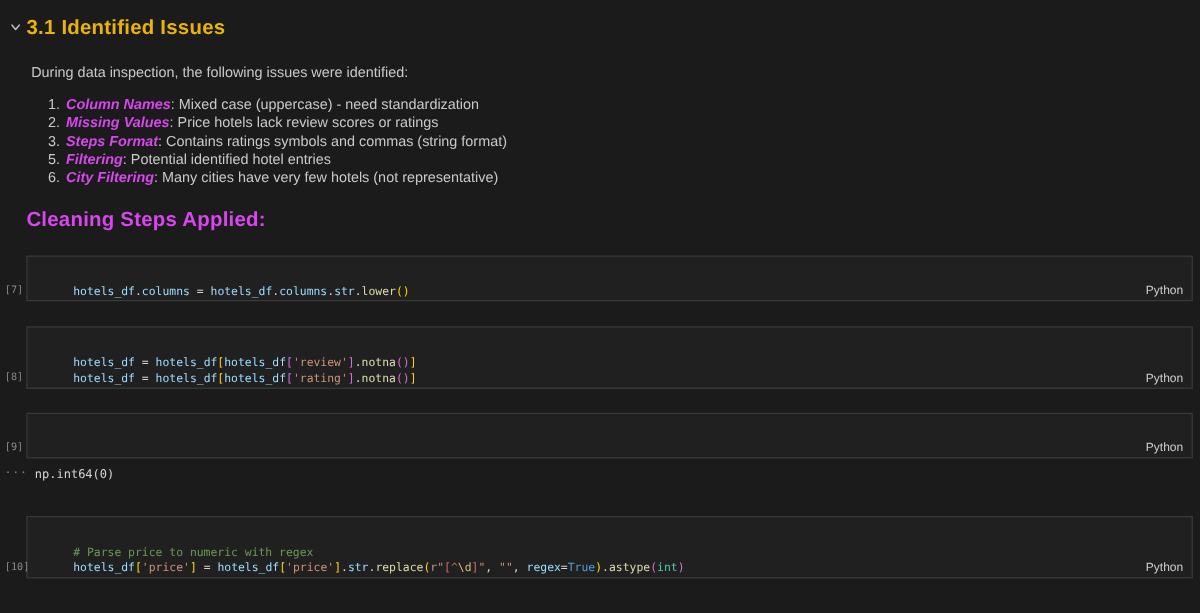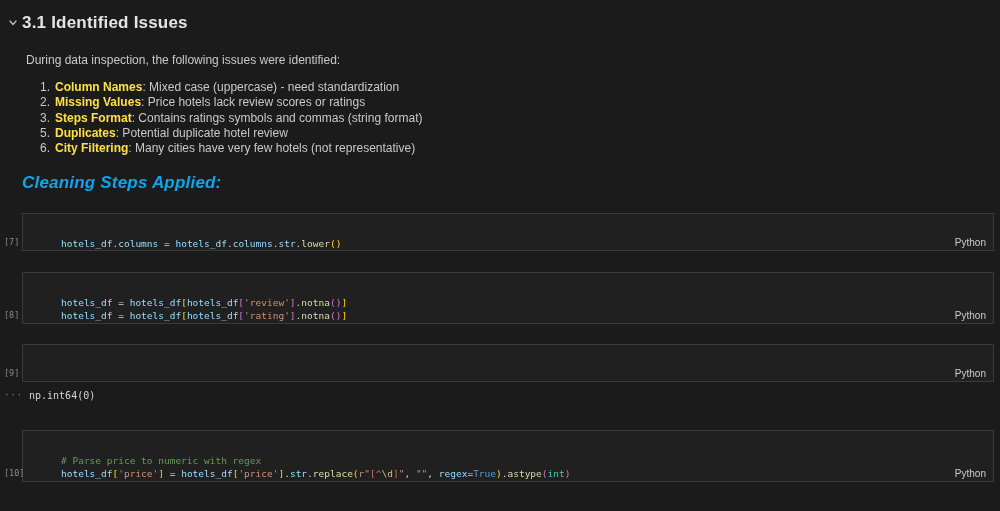--- a/index.html
+++ b/index.html
@@ -9,27 +9,27 @@
     background:#1b1b1b;
     font-family:"Liberation Sans", sans-serif;
     overflow:hidden;
   }
   .page { position:relative; width:1000px; height:511px; }
 
   
   .md-cell { color:#cccccc; }
   .heading-row { display:flex; align-items:center; margin:13px 0 0 6px; }
   .chev { width:14px; height:14px; display:inline-flex; align-items:center; justify-content:center; cursor:pointer; margin-right:2px; }
-  .section-title { font-size:17px; font-weight:600; color:#e5e5e5; margin:0; letter-spacing:0.2px; }
+  .section-title { font-size:17px; font-weight:600; color:#eab308; margin:0; letter-spacing:0.2px; }
   .intro { font-size:12px; color:#c9c9c9; margin:20px 0 0 26px; line-height:15px; }
   .issues { margin:12px 0 0 40px; padding:0; list-style:none; }
   .issues li { font-size:12px; line-height:15.3px; color:#c9c9c9; }
   .issues .num { margin-right:5px; }
-  .issues b { color:#fde047; font-weight:700; }
-  .subsection-title { font-size:17px; font-weight:600; color:#0ea5e9; margin:17px 12px 0 22px; letter-spacing:0.2px;font-style:italic; }
+  .issues b { color:#d946ef; font-weight:700;font-style:italic; }
+  .subsection-title { font-size:17px; font-weight:600; color:#d946ef; margin:17px 12px 0 22px; letter-spacing:0.2px; }
 
   
   .code-cell {
     position:relative;
     margin-left:22px;
     width:972px;
     background:#202020;
     border:1px solid #3a3a3a;
   }
   .code-cell.h1 { height:38px; }
@@ -81,21 +81,21 @@
       </span>
       <h3 class="section-title">3.1 Identified Issues</h3>
     </div>
 
     <p class="intro">During data inspection, the following issues were identified:</p>
 
     <ol class="issues">
       <li><span class="num">1.</span><b>Column Names</b><span>: Mixed case (uppercase) - need standardization</span></li>
       <li><span class="num">2.</span><b>Missing Values</b><span>: Price hotels lack review scores or ratings</span></li>
       <li><span class="num">3.</span><b>Steps Format</b><span>: Contains ratings symbols and commas (string format)</span></li>
-      <li><span class="num">5.</span><b>Duplicates</b><span>: Potential duplicate hotel review</span></li>
+      <li><span class="num">5.</span><b>Filtering</b><span>: Potential identified hotel entries</span></li>
       <li><span class="num">6.</span><b>City Filtering</b><span>: Many cities have very few hotels (not representative)</span></li>
     </ol>
 
     <h2 class="subsection-title">Cleaning Steps Applied:</h2>
   </div>
 
   <div class="code-cell h1 c1">
     <div class="exec">[7]</div>
     <pre class="code"><div><span style="color: rgb(156, 220, 254);">hotels_df</span><span style="color: rgb(212, 212, 212);">.</span><span style="color: rgb(156, 220, 254);">columns</span><span style="color: rgb(212, 212, 212);"> = </span><span style="color: rgb(156, 220, 254);">hotels_df</span><span style="color: rgb(212, 212, 212);">.</span><span style="color: rgb(156, 220, 254);">columns</span><span style="color: rgb(212, 212, 212);">.</span><span style="color: rgb(156, 220, 254);">str</span><span style="color: rgb(212, 212, 212);">.</span><span style="color: rgb(220, 220, 170);">lower</span><span style="color: rgb(255, 215, 0);">()</span></div></pre>
     <div class="lang">Python</div>

